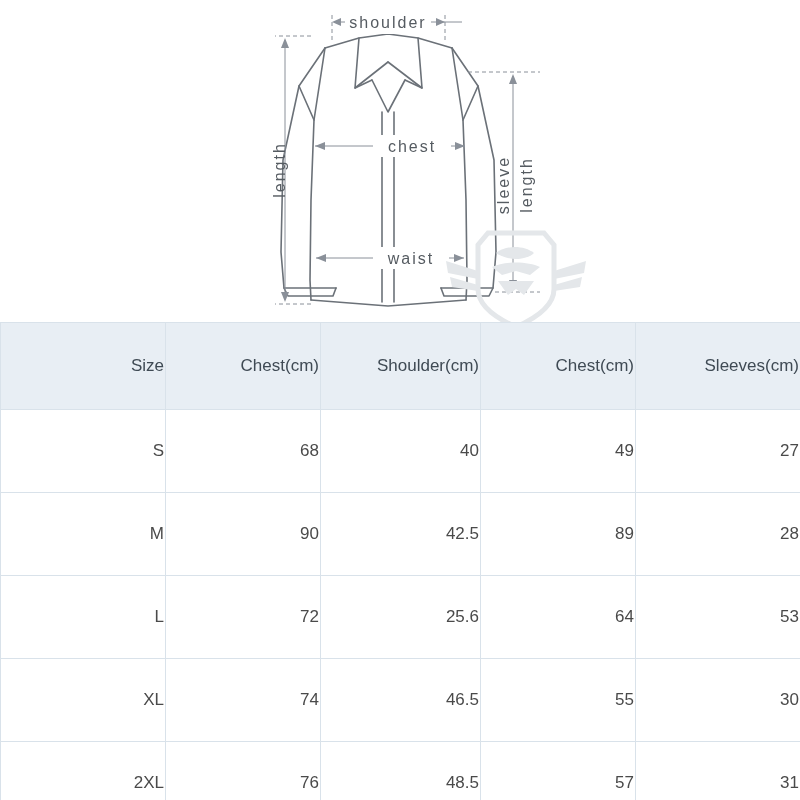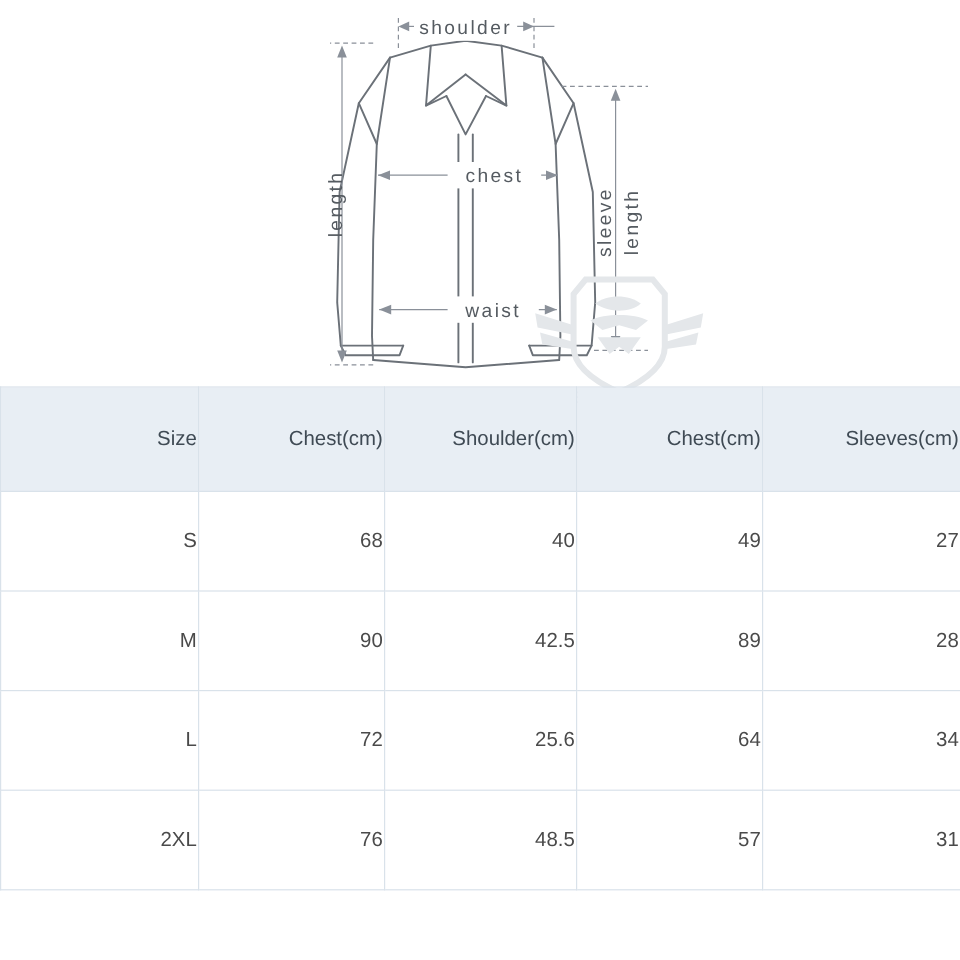--- a/index.html
+++ b/index.html
@@ -233,21 +233,28 @@
         <td>90</td>
         <td>42.5</td>
         <td>89</td>
         <td>28</td>
       </tr>
       <tr>
         <td>L</td>
         <td>72</td>
         <td>25.6</td>
         <td>64</td>
-        <td>34</td>
+        <td>53</td>
+      </tr>
+      <tr>
+        <td>XL</td>
+        <td>74</td>
+        <td>46.5</td>
+        <td>55</td>
+        <td>30</td>
       </tr>
       <tr>
         <td>2XL</td>
         <td>76</td>
         <td>48.5</td>
         <td>57</td>
         <td>31</td>
       </tr>
     </tbody>
   </table>

